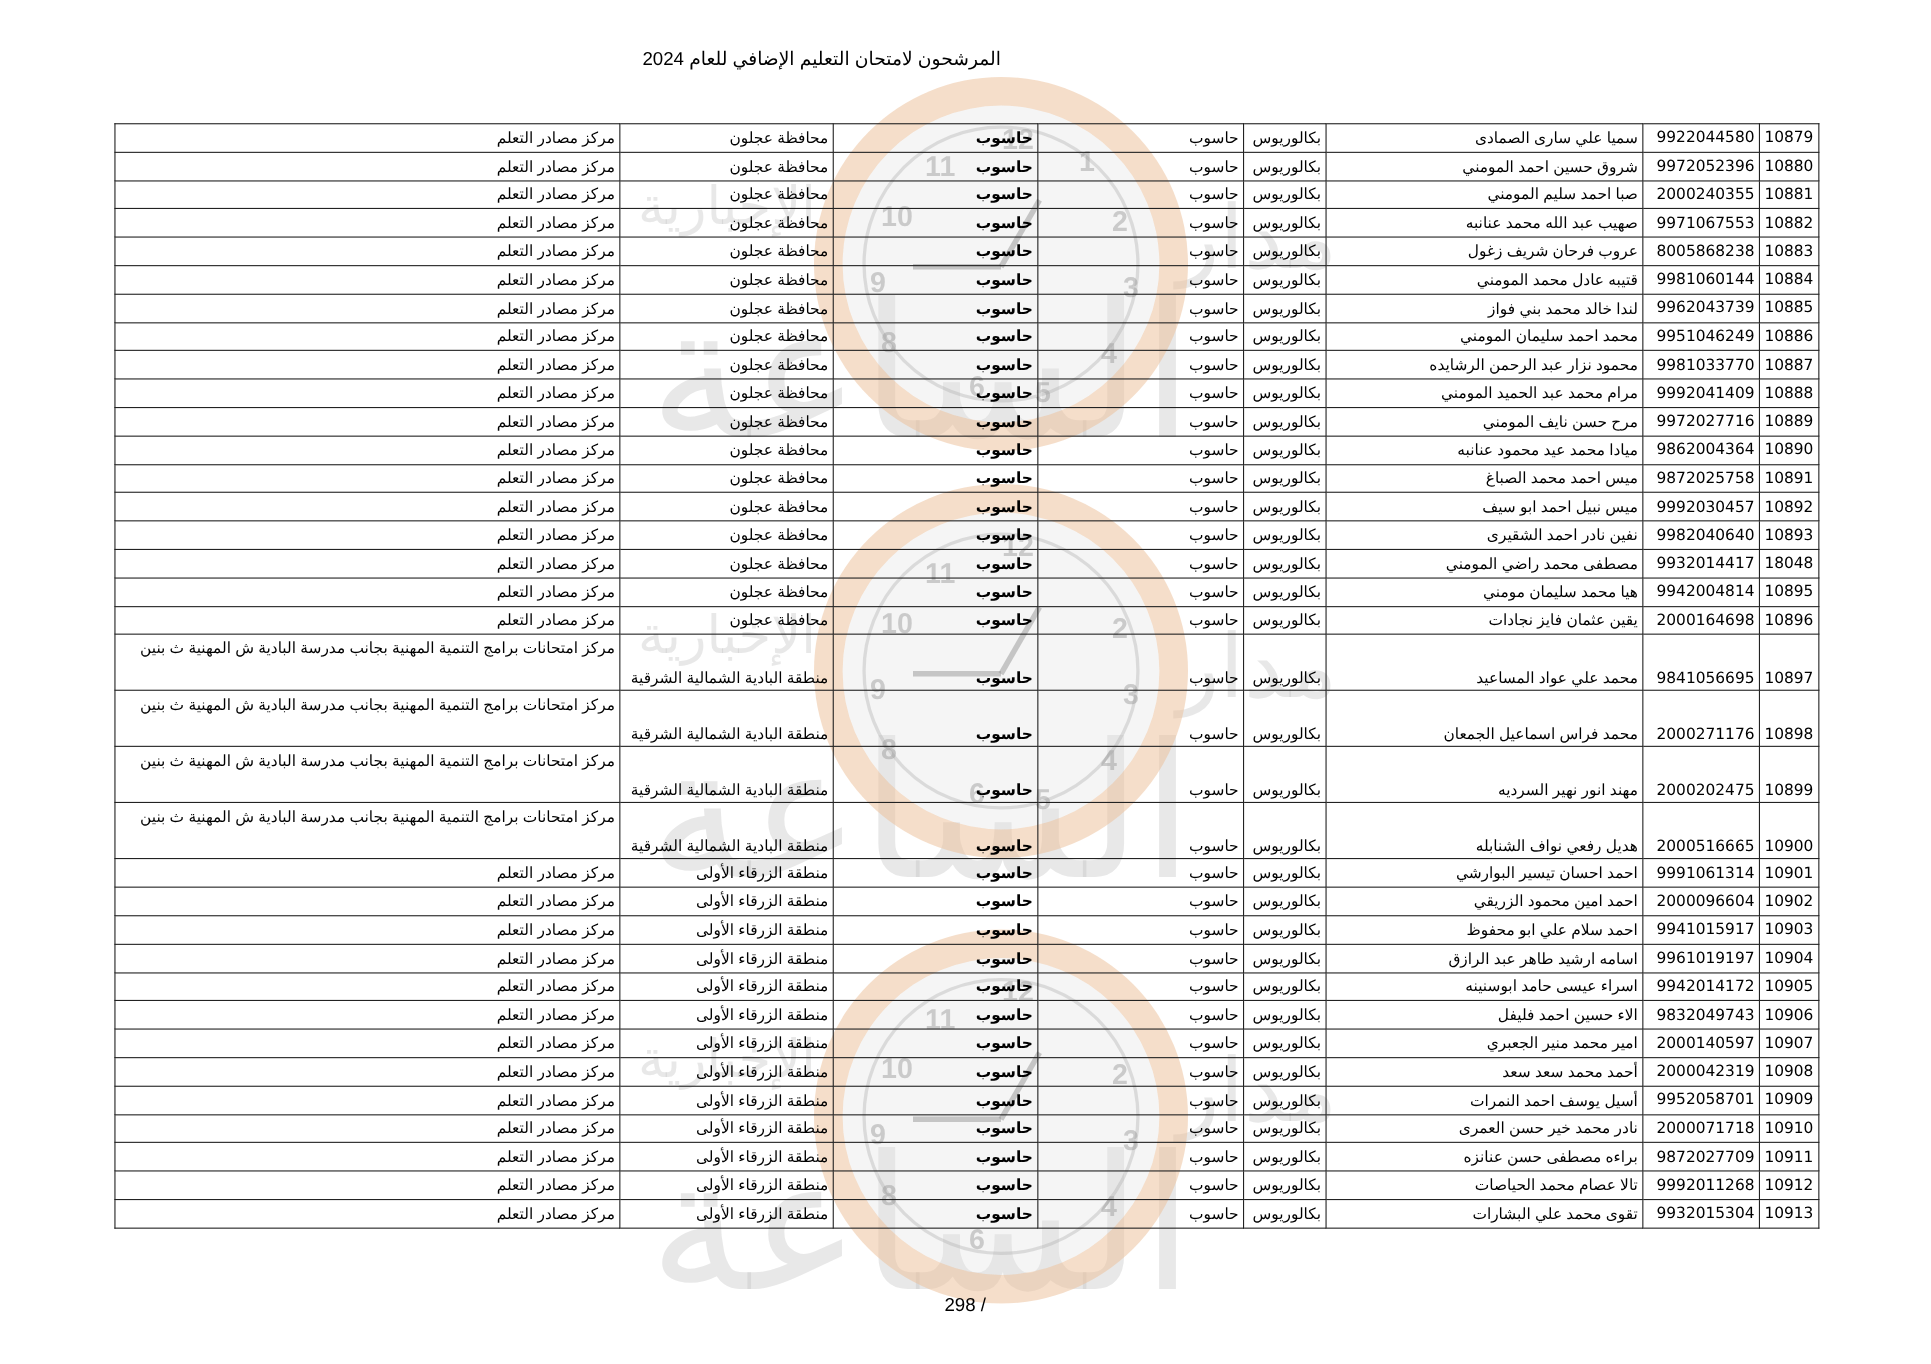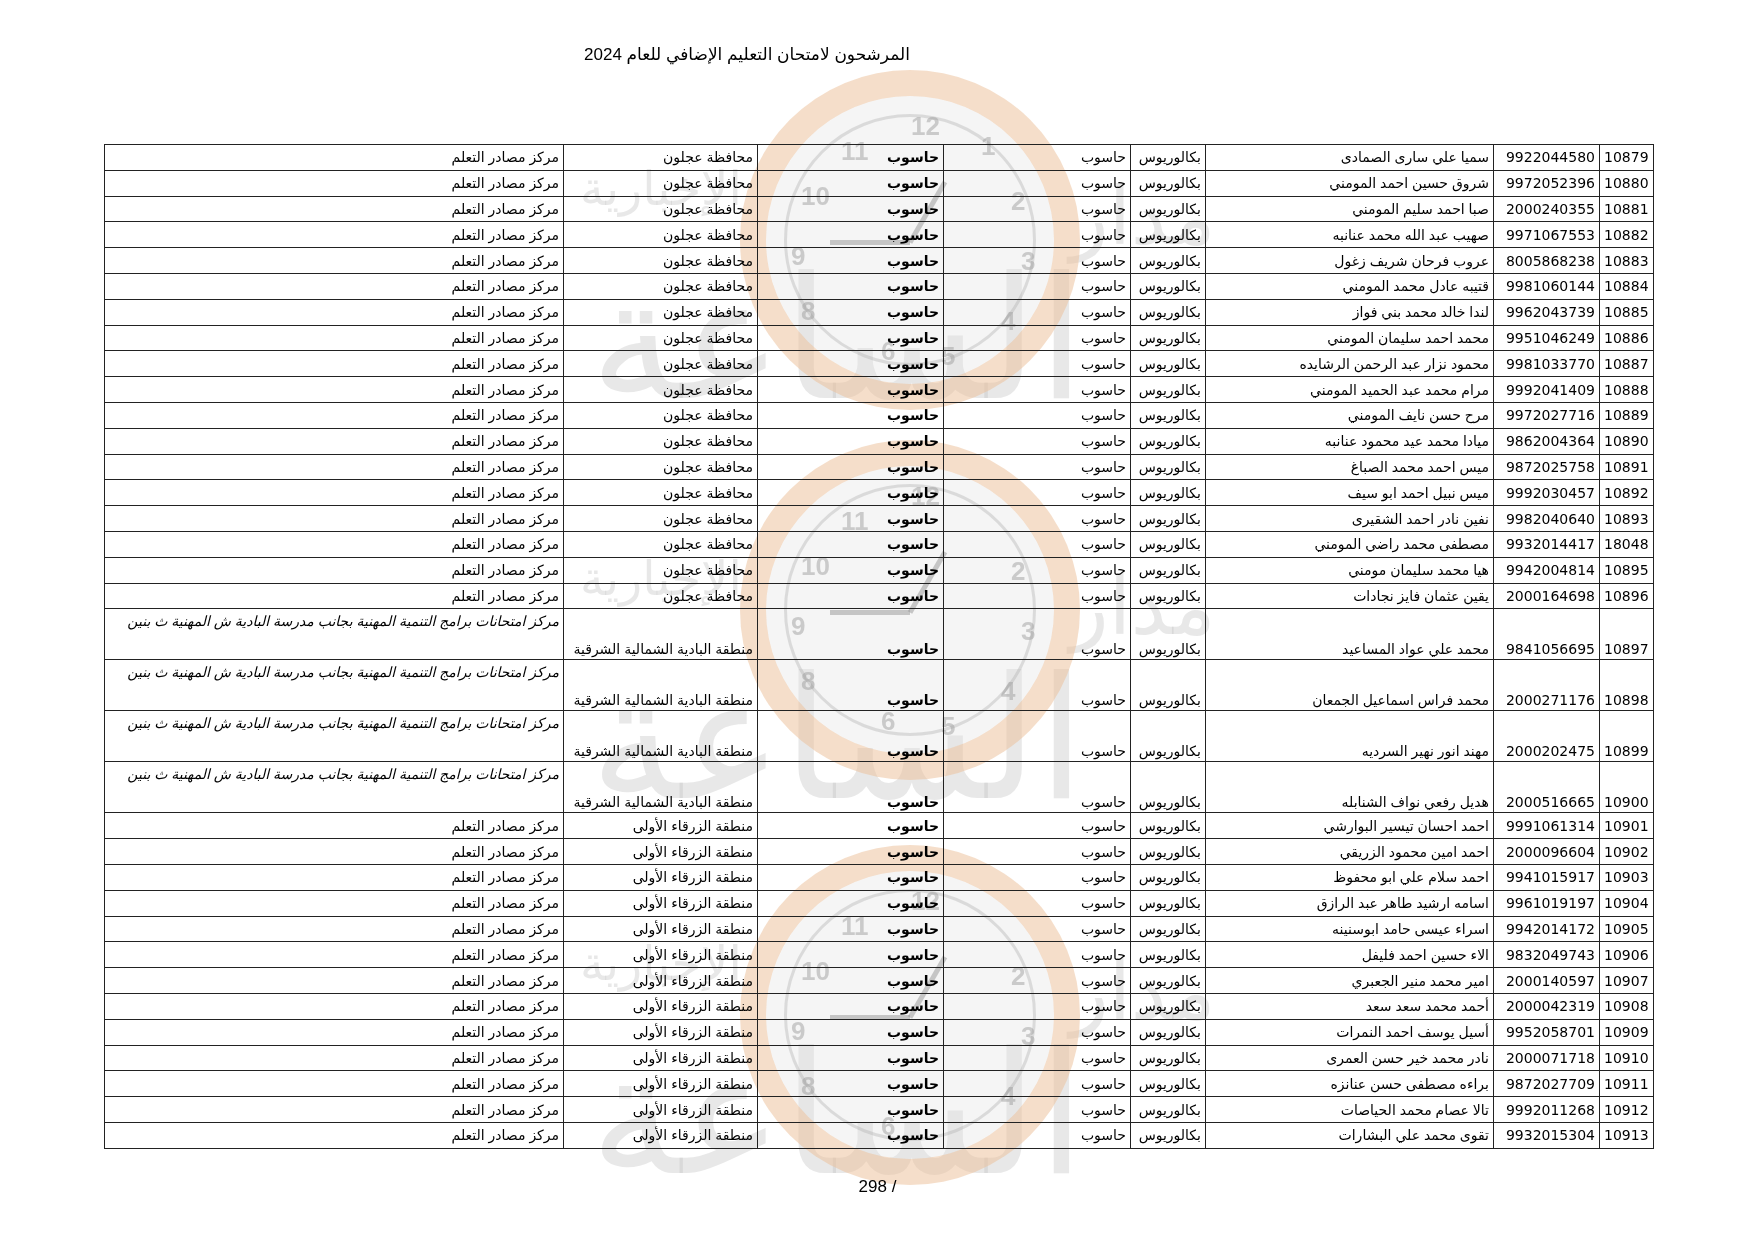--- a/index.html
+++ b/index.html
@@ -18,26 +18,26 @@
               border:3px solid rgba(170,170,170,0.35); }
   .wm-clock .num { position:absolute; font-size:26px; font-weight:bold;
               color:rgba(150,150,150,0.45); }
   .wm-clock .hand-h { position:absolute; left:50%; top:50%; width:80px; height:5px;
               background:rgba(150,150,150,0.5); transform-origin:0 50%; transform:rotate(180deg); }
   .wm-clock .hand-m { position:absolute; left:50%; top:50%; width:70px; height:5px;
               background:rgba(150,150,150,0.5); transform-origin:0 50%; transform:rotate(-60deg); }
   .wm-text { font-weight:normal; color:rgba(190,190,190,0.35); direction:rtl; white-space:nowrap; }
 
   table.grid { position:absolute; left:104px; top:112px; border-collapse:collapse;
-         table-layout:fixed; z-index:2; direction:ltr;margin-top:32px; }
+         table-layout:fixed; z-index:2; direction:ltr; }
   table.grid td { border:1.4px solid #222; padding:0 4px; font-size:14px;
          direction:rtl; text-align:right; white-space:nowrap; overflow:hidden;
          height:24.8px; vertical-align:middle; background:transparent; }
   table.grid tr.tall td { height:48px; vertical-align:bottom; padding-bottom:2px; }
-  table.grid tr.tall td.center { white-space:normal; line-height:24px; vertical-align:top;font-style:italic; }
+  table.grid tr.tall td.center { white-space:normal; line-height:24px; vertical-align:top; }
   td.num { font-family:"DejaVu Sans", sans-serif; font-size:14px; direction:ltr; text-align:right; }
   td.major { font-weight:bold; }
   td.spec, td.degree { }
 </style>
 </head>
 <body>
 
 <div class="wm" style="left:590px;top:70px;width:600px;height:440px;">
   <div class="wm-text" style="position:absolute;left:480px;top:100px;font-size:80px;">مدار</div>
   <div class="wm-text" style="position:absolute;left:-10px;top:90px;font-size:48px;">الإخبارية</div>

